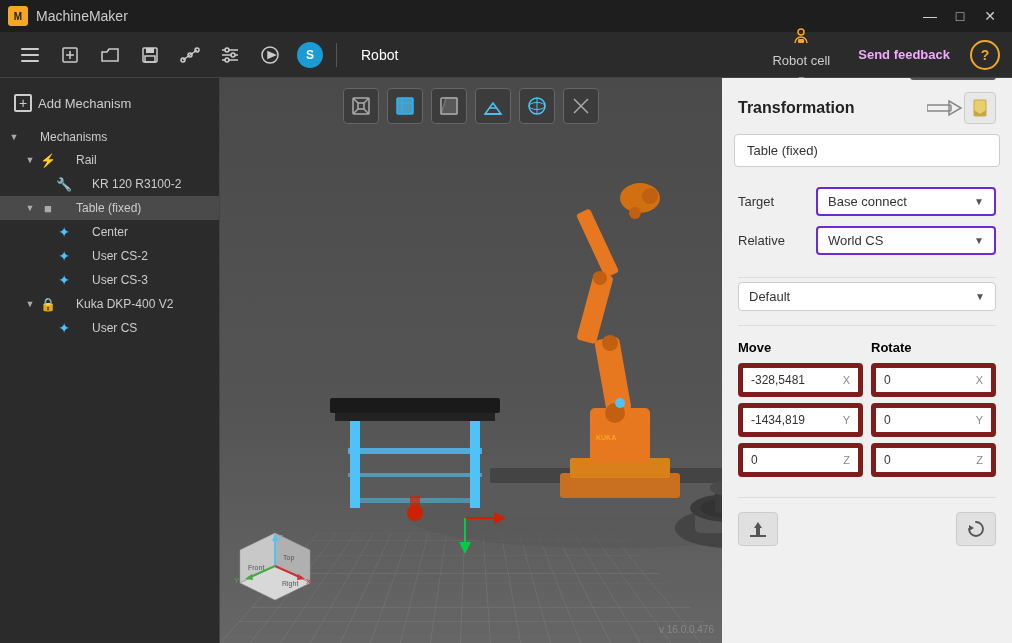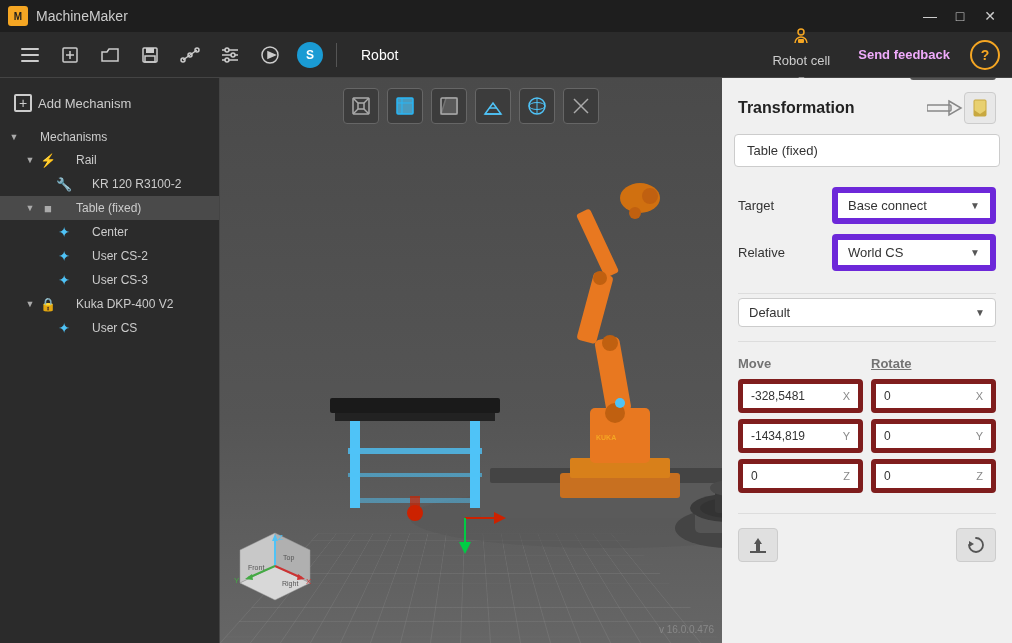--- a/index.html
+++ b/index.html
@@ -231,31 +231,31 @@
       margin: 0 12px 12px;
       padding: 8px 12px;
       border: 1px solid #ccc;
       border-radius: 4px;
       font-size: 13px; color: #333;
     }
     .panel-section {
       padding: 8px 16px;
     }
     .panel-row {
-      display: flex; align-items: center; gap: 24px;
+      display: flex; align-items: center; gap: 8px;
       margin-bottom: 10px;
     }
     .panel-label {
       font-size: 13px; color: #333;
       width: 70px; flex-shrink: 0;
     }
     .panel-dropdown {
       flex: 1;
       background: #fff;
-      border: 6px solid #6d28d9;
+      border: 2px solid #6d28d9;
       border-radius: 4px;
       padding: 5px 10px;
       font-size: 13px; color: #333;
       display: flex; align-items: center; justify-content: space-between;
       cursor: pointer;
     }
     .dropdown-arrow {
       font-size: 10px; color: #555;
     }
     .rotation-mode-section {
@@ -274,24 +274,24 @@
       display: flex; align-items: center; justify-content: space-between;
       cursor: pointer;
     }
     .move-rotate-section {
       padding: 10px 16px;
     }
     .mr-header {
       display: flex; gap: 0; margin-bottom: 8px;
     }
     .mr-col-label {
-      flex: 1; font-size: 13px; font-weight: 600; color: #737373;
+      flex: 1; font-size: 13px; font-weight: 600; color: #000000;
       text-align: left;
     }
-    .mr-col-label:last-child { text-align: left; text-decoration: underline; }
+    .mr-col-label:last-child { text-align: left; }
     .mr-row {
       display: flex; gap: 8px; margin-bottom: 6px;
     }
     .mr-input {
       flex: 1;
       background: #fff;
       border: 5px solid #7f1d1d;
       border-radius: 4px;
       padding: 5px 8px;
       font-size: 12px; color: #333;

